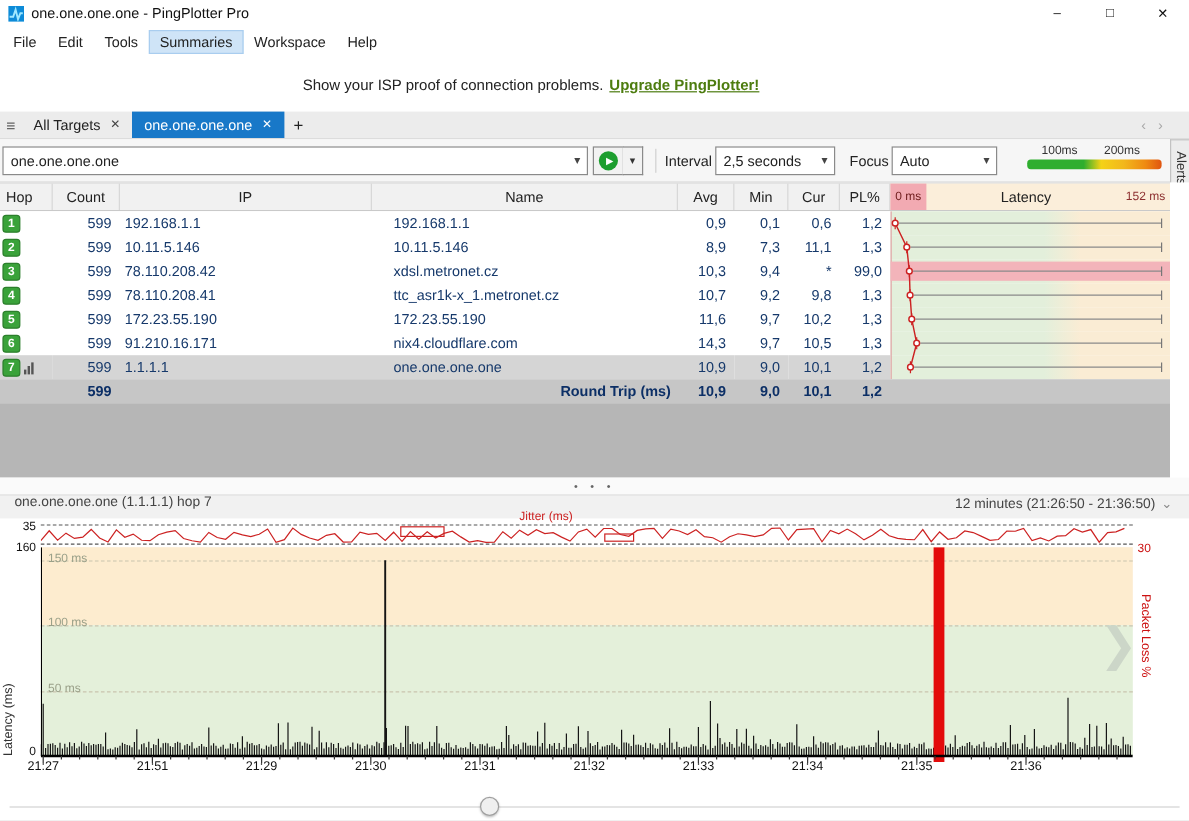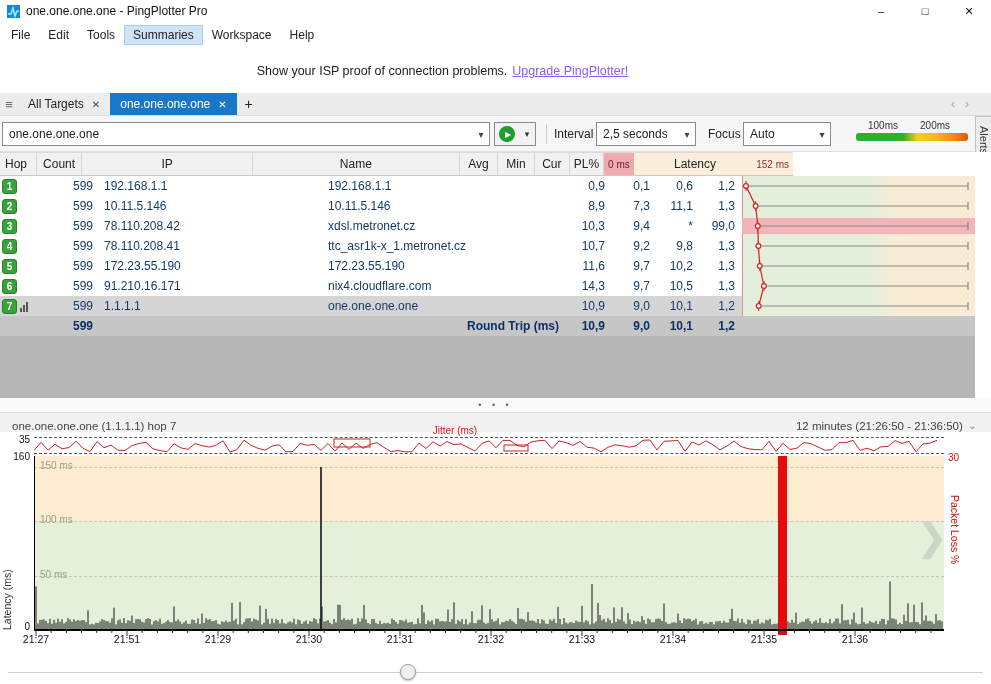--- a/index.html
+++ b/index.html
@@ -14,21 +14,21 @@
   .win-controls { margin-left:auto; display:flex; }
   .win-btn { width:44px; height:22px; display:flex; align-items:center; justify-content:center; font-size:11px; color:#111; cursor:default; }
 
   
   .menubar { position:absolute; top:22px; left:0; width:991px; height:26px; display:flex; align-items:center; background:#fff; padding-left:2px; }
   .menu-item { padding:3px 9px; font-size:12px; color:#222; }
   .menu-item.active { background:#cfe4f7; border:1px solid #a9cdef; padding:2px 8px; }
 
   
   .banner { position:absolute; top:48px; left:0; width:885px; height:45px; background:#fff; display:flex; align-items:center; justify-content:center; font-size:12.5px; }
-  .banner a { color:#8b5cf6; text-decoration:underline; margin-left:5px; font-weight:normal; }
+  .banner a { color:#4d7c0f; text-decoration:underline; margin-left:5px; font-weight:bold; }
 
   
   .tabbar { position:absolute; top:93px; left:0; width:991px; height:23px; background:#ececec; display:flex; align-items:stretch; border-bottom:1px solid #dcdcdc; }
   .hamburger { width:18px; display:flex; align-items:center; justify-content:center; color:#666; font-size:13px; }
   .tab { display:flex; align-items:center; gap:8px; padding:0 10px; font-size:12px; color:#222; }
   .tab .x { font-size:10px; color:#444; }
   .tab.active { background:#1878c8; color:#fff; }
   .tab.active .x { color:#fff; }
   .tab-add { width:24px; display:flex; align-items:center; justify-content:center; font-size:14px; color:#222; }
   .tab-chevs { margin-left:auto; display:flex; align-items:center; gap:10px; padding-right:22px; color:#a8a8a8; font-size:12px; }
@@ -49,21 +49,21 @@
   .tb-label { position:absolute; top:11px; font-size:12px; color:#222; }
   .lbl-interval { left:554px; }
   .interval-combo { left:596px; width:100px; }
   .lbl-focus { left:708px; }
   .focus-combo { left:743px; width:88px; }
   .legend { position:absolute; left:856px; top:4px; width:112px; }
   .legend-labels { display:flex; font-size:10px; color:#333; padding-left:12px; gap:22px; }
   .legend-bar { margin-top:2px; height:8px; border-radius:3px; background:linear-gradient(90deg,#2fae2f 0%,#2fae2f 42%,#f4d216 55%,#f2b71c 72%,#ef8a12 88%,#e05510 100%); }
 
   
-  .thead { position:absolute; top:152px; left:0; width:793px; height:24px; display:flex; background:#f1f1f1; border-top:1px solid #dadada; border-bottom:1px solid #c9c9c9; font-size:12px; color:#222; }
+  .thead { position:absolute; top:152px; left:0; width:975px; height:24px; display:flex; background:#f1f1f1; border-top:1px solid #dadada; border-bottom:1px solid #c9c9c9; font-size:12px; color:#222; }
   .th { display:flex; align-items:center; justify-content:center; border-right:1px solid #d8d8d8; height:100%; }
   .th.left { justify-content:flex-start; padding-left:5px; }
   .col-hop{width:44px}.col-count{width:56px}.col-ip{width:210px}.col-name{width:255px}
   .col-avg{width:47px}.col-min{width:45px}.col-cur{width:43px}.col-pl{width:42px}.col-lat{width:233px}
   .th-lat { justify-content:space-between; padding:0; background:#fbeeda; border-right:none; }
   .lat-min { background:#f2aab2; color:#6e1c1c; font-size:10px; padding:4px 4px; height:100%; display:flex; align-items:center; }
   .lat-title { color:#222; }
   .lat-max { color:#8c2f2f; font-size:10px; padding-right:4px; }
 
   #rows { position:absolute; top:176px; left:0; width:975px; }
@@ -85,21 +85,21 @@
   .tsummary .c { background:transparent; color:#0c2f66; }
   .tsummary .c.col-name { text-align:right; padding-right:6px; padding-left:0; }
   .tsummary .c.col-lat { background:transparent; text-align:right; padding-right:8px; color:#1560c0; font-weight:normal;margin-top:32px; }
   .tfiller { position:absolute; top:336px; left:0; width:975px; height:62px; background:#b6b6b6; }
   .rfiller { position:absolute; top:152px; left:975px; width:16px; height:246px; background:#fff; }
 
   
   .splitter { position:absolute; top:398px; left:0; width:991px; height:14px; background:#fafafa; display:flex; align-items:center; justify-content:center; color:#666; font-size:9px; letter-spacing:4px; }
 
   
-  .gheader { position:absolute; top:412px; left:0; width:991px; height:20px; background:#f1f1f1; border-top:1px solid #e0e0e0; display:flex; align-items:flex-end; font-size:11.5px; color:#444; }
+  .gheader { position:absolute; top:412px; left:0; width:991px; height:20px; background:#f1f1f1; border-top:1px solid #e0e0e0; display:flex; align-items:flex-start; font-size:11.5px; color:#444; }
   .gtitle { padding-left:12px; }
   .grange { margin-left:auto; padding-right:14px; display:flex; align-items:center; gap:5px; }
   .grange .chev { color:#888; font-size:11px; }
 
   
   .jitter-label { position:absolute; top:425px; left:0; width:910px; text-align:center; color:#c22; font-size:10px; z-index:3; }
   .jitter-box { position:absolute; left:34px; top:437px; width:910px; height:17px; border-top:1px dashed #555; border-bottom:1px dashed #555; }
   .ylab { position:absolute; font-size:10px; color:#111; width:26px; text-align:right; }
   .band-lab { position:absolute; font-size:10px; color:#9aa089; }
   .band-cream { position:absolute; left:34px; top:456px; width:910px; height:65px; background:#fdeccf; }

